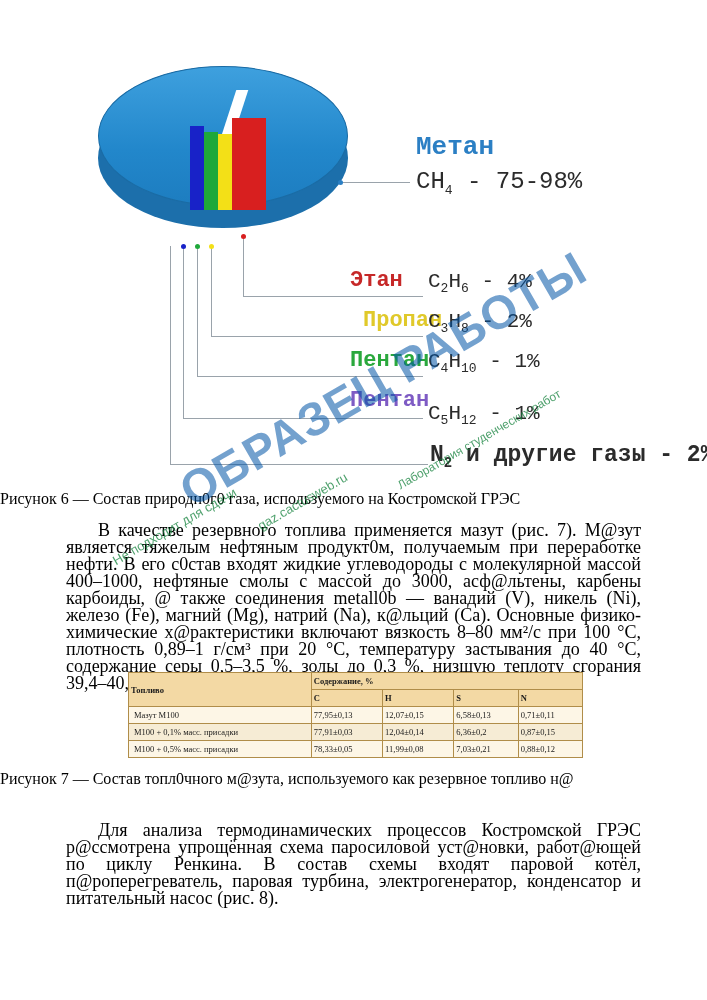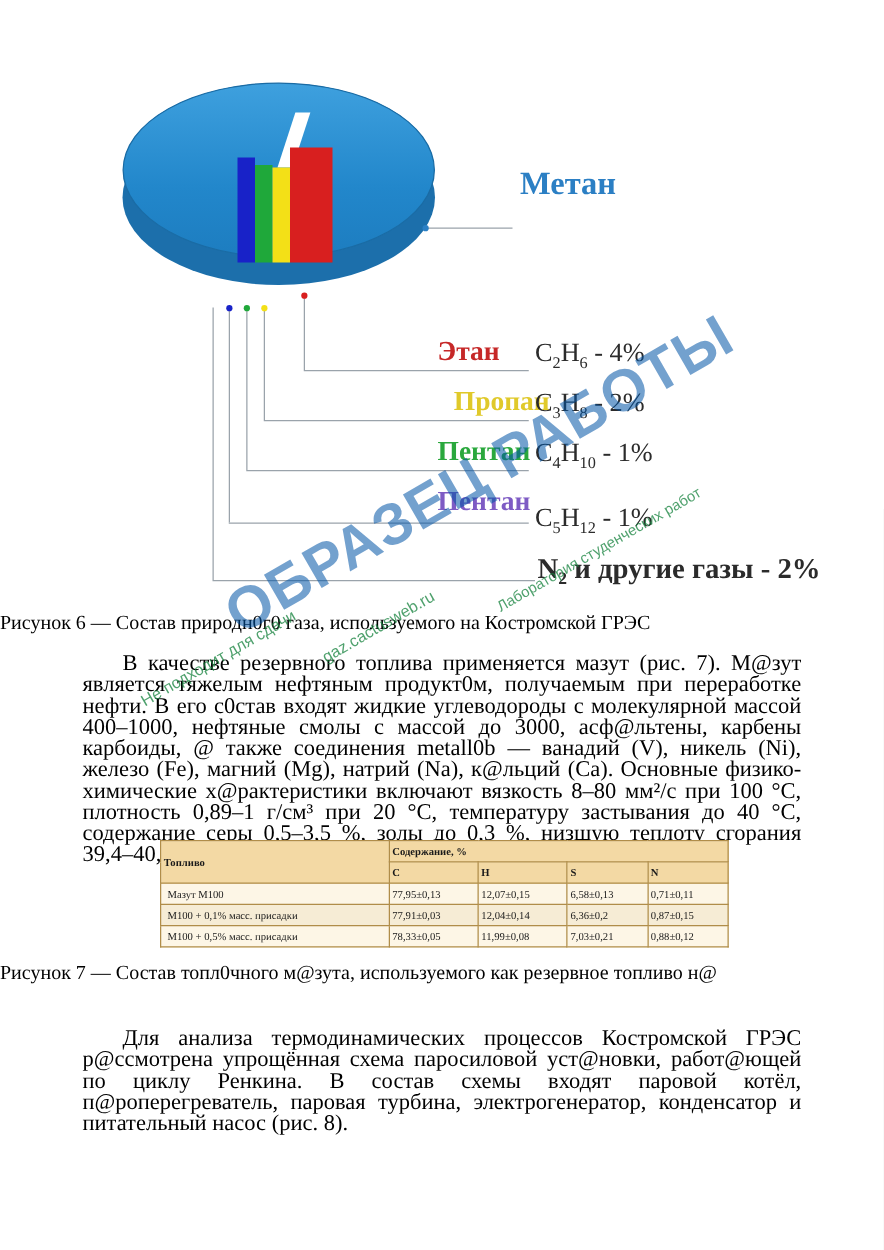--- a/index.html
+++ b/index.html
@@ -69,21 +69,21 @@
   .leader-v { width: 1px; }
   .leader-h { height: 1px; }
   .dot {
     position: absolute;
     width: 5px; height: 5px;
     border-radius: 50%;
   }
 
   .lbl {
     position: absolute;
-    font-family: Liberation Serif, serif;
+    font-family: Liberation Mono, monospace;
     white-space: nowrap;
   }
   .lbl-name {
     font-size: 22px;
     font-weight: 700;
   }
   .lbl-form {
     font-size: 21px;
     color: #2b2b2b;
   }
@@ -228,20 +228,21 @@
     <div class="dot" style="left:117px; top:188px; background:#1fa83a;"></div>
 
     <div class="leader leader-v" style="left:105px; top:190px; height:172px;"></div>
     <div class="leader leader-h" style="left:105px; top:362px; width:240px;"></div>
     <div class="dot" style="left:103px; top:188px; background:#1822c8;"></div>
 
     <div class="leader leader-v" style="left:92px; top:190px; height:218px;"></div>
     <div class="leader leader-h" style="left:92px; top:408px; width:258px;"></div>
 
     <div class="lbl lbl-name c-methane" style="left:338px; top:76px; font-size:26px;">Метан</div>
+    <div class="lbl lbl-form" style="left:338px; top:112px; font-size:24px;">CH<sub>4</sub><span> - 75-98%</span></div>
 
     <div class="lbl lbl-name c-ethane" style="left:272px; top:212px;">Этан</div>
     <div class="lbl lbl-form" style="left:350px; top:214px;">C<sub>2</sub>H<sub>6</sub><span> - 4%</span></div>
 
     <div class="lbl lbl-name c-propane" style="left:285px; top:252px;">Пропан</div>
     <div class="lbl lbl-form" style="left:350px; top:254px;">C<sub>3</sub>H<sub>8</sub><span> - 2%</span></div>
 
     <div class="lbl lbl-name c-butane" style="left:272px; top:292px;">Пентан</div>
     <div class="lbl lbl-form" style="left:350px; top:294px;">C<sub>4</sub>H<sub>10</sub><span> - 1%</span></div>
 

